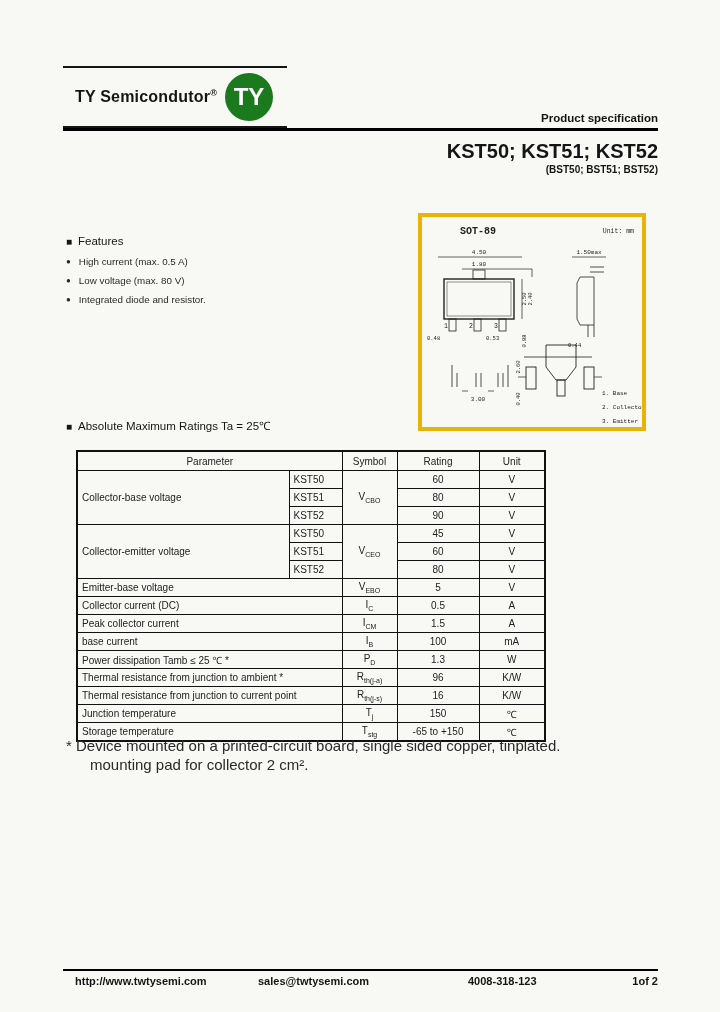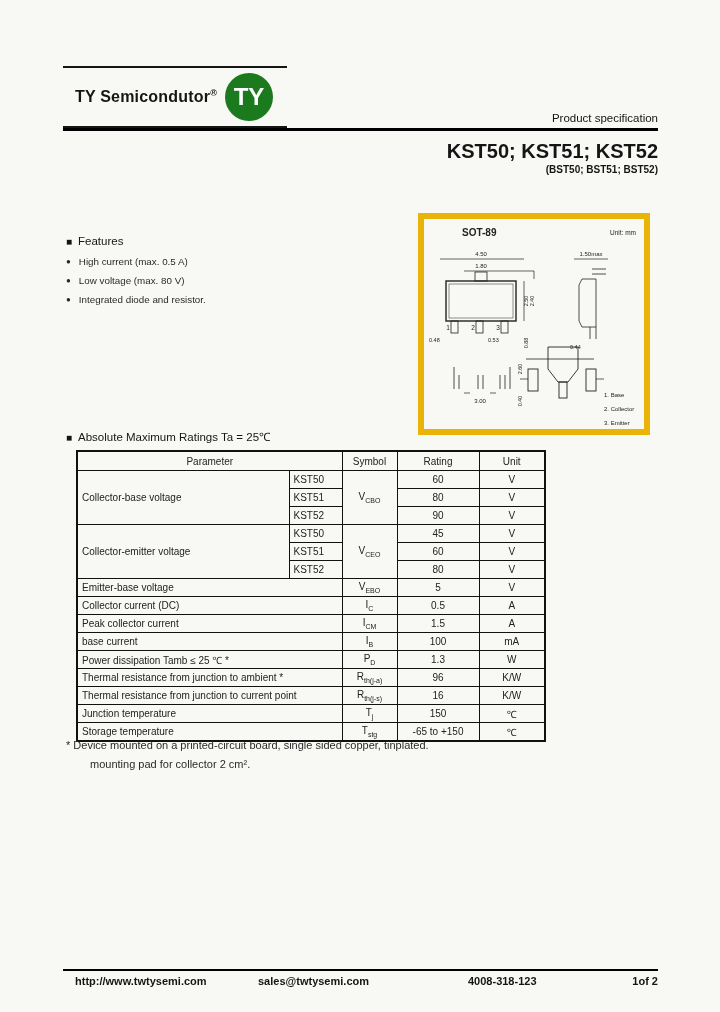--- a/index.html
+++ b/index.html
@@ -13,59 +13,59 @@
 
   
   .logo-box{left:63px;top:66px;width:224px;height:58px;
     border-top:2px solid #151515;border-bottom:2px solid #151515;
     display:flex;align-items:center;}
   .brand{font-weight:bold;font-size:16px;margin-left:12px;letter-spacing:.2px;white-space:nowrap;}
   .brand sup{font-size:9px;}
   .logo-circle{width:48px;height:48px;border-radius:50%;
     display:flex;align-items:center;justify-content:center;
     color:#fff;font-weight:bold;font-size:24px;margin-left:8px;}
-  .prod-spec{right:62px;top:112px;font-weight:normal;font-size:11.5px;}
+  .prod-spec{right:62px;top:112px;font-weight:bold;font-size:11.5px;}
   .rule{left:63px;width:595px;background:#000;}
   .rule-top{top:128px;height:3px;}
   .doc-title{right:62px;top:140px;font-weight:bold;font-size:20px;}
   .doc-subtitle{right:62px;top:164px;font-weight:bold;font-size:10px;}
 
   
   .sec-head{font-size:11.5px;}
   .sec-head .marker{font-size:10px;margin-right:6px;}
   .features-list{left:66px;top:252px;font-size:9.8px;color:#2a2a2a;}
   .feature-item{height:19px;display:flex;align-items:center;}
   .feature-item .bullet{font-size:8px;margin-right:8px;}
 
   
-  .pkg-box{left:418px;top:213px;width:220px;height:210px;border:6px solid #eab308;}
+  .pkg-box{left:418px;top:213px;width:220px;height:210px;border:4px solid #eab308;font-family:Liberation Mono, monospace;}
   .pkg-box svg{display:block;}
   .pkg-box text{fill:#222;}
   .pkg-box line,.pkg-box rect,.pkg-box path{stroke:#222;fill:none;}
 
   
-  .ratings-head{left:66px;top:429px;}
+  .ratings-head{left:66px;top:418px;}
   table.ratings{
     position:absolute;left:76px;top:450px;width:468px;
     border-collapse:collapse;table-layout:fixed;
     font-size:10px;color:#222;
     border:2px solid #111;background:transparent;
   }
   table.ratings th,table.ratings td{
     border:1px solid #111;padding:0 4px;height:17px;
     font-weight:normal;overflow:hidden;white-space:nowrap;
   }
   table.ratings th{height:18px;text-align:center;}
   td.param{text-align:left;padding-left:6px;}
   td.sub{text-align:left;padding-left:4px;}
   td.c,td.sym{text-align:center;}
   sub{font-size:7px;}
 
   
-  .footnote{left:66px;top:736px;font-size:11px;color:#2a2a2a;line-height:19px;}
+  .footnote{left:66px;top:736px;font-size:15px;color:#2a2a2a;line-height:19px;}
   .footnote .indent{margin-left:24px;}
 
   
   .rule-bottom{top:969px;height:2px;}
   .footer-row{left:63px;top:975px;width:595px;font-weight:bold;font-size:11px;}
   .footer-row span{position:absolute;top:0;white-space:nowrap;}
   .f-web{left:12px;}
   .f-mail{left:195px;}
   .f-phone{left:405px;}
   .f-page{right:0;}

